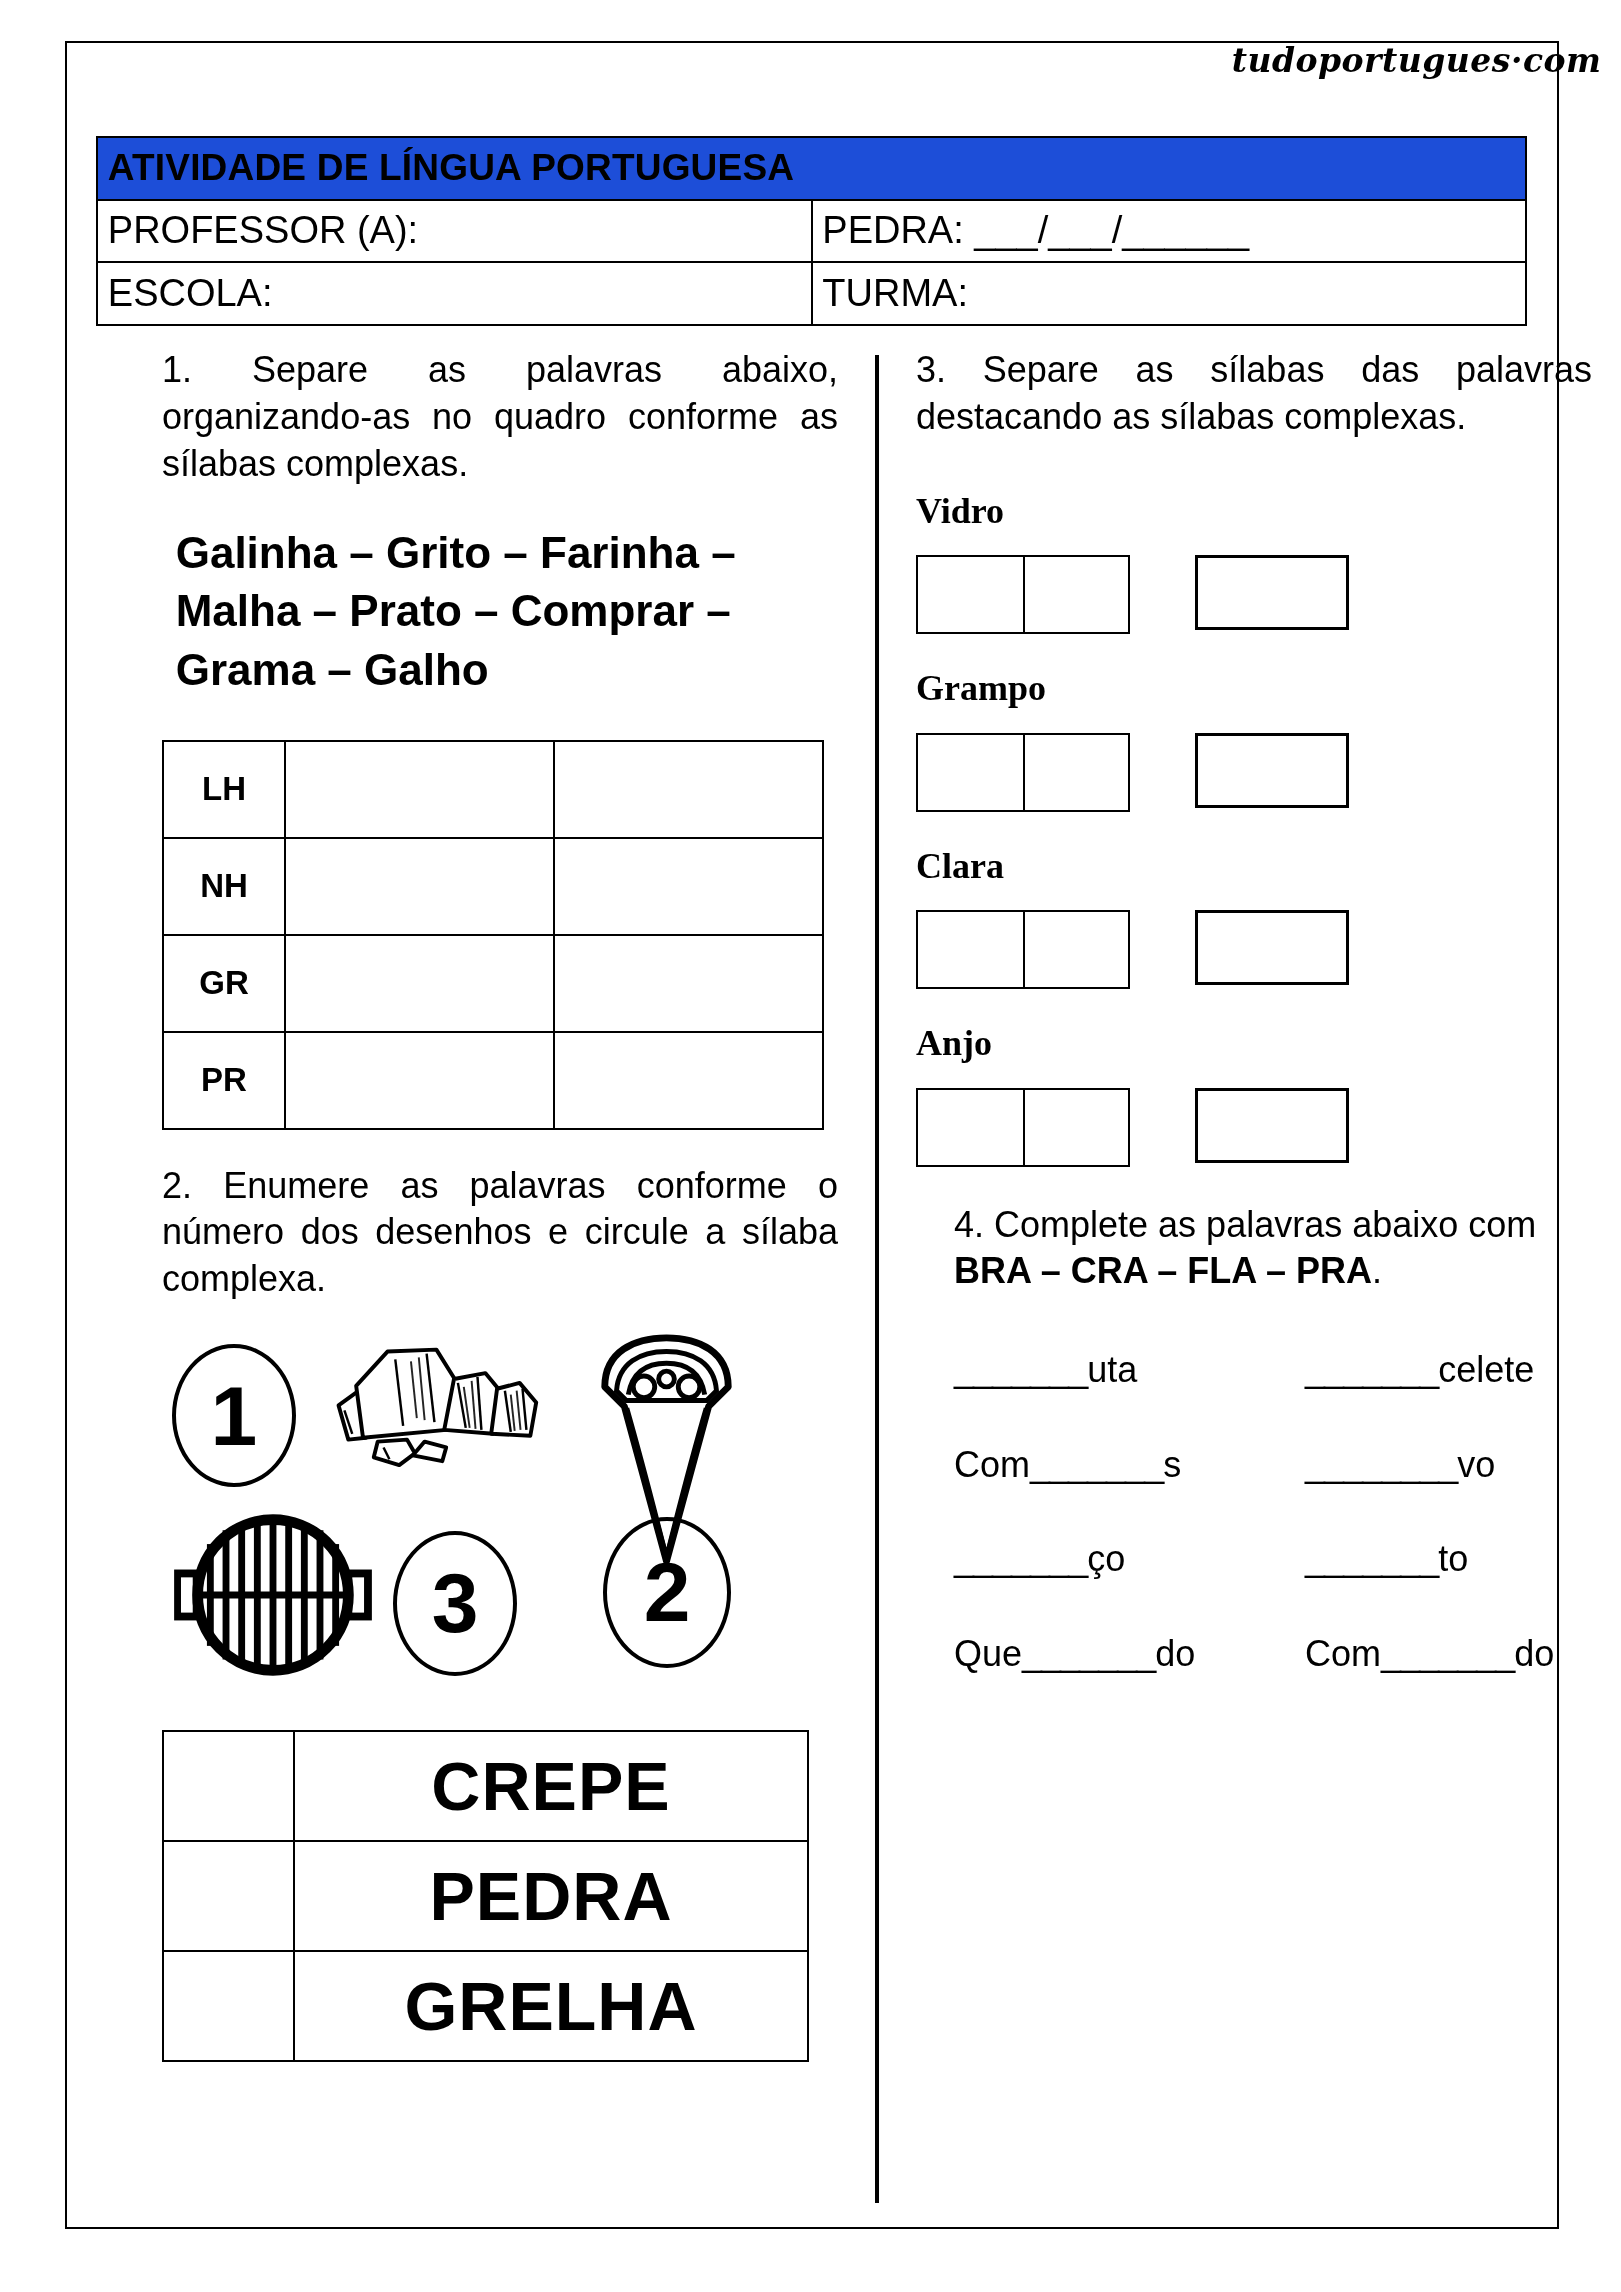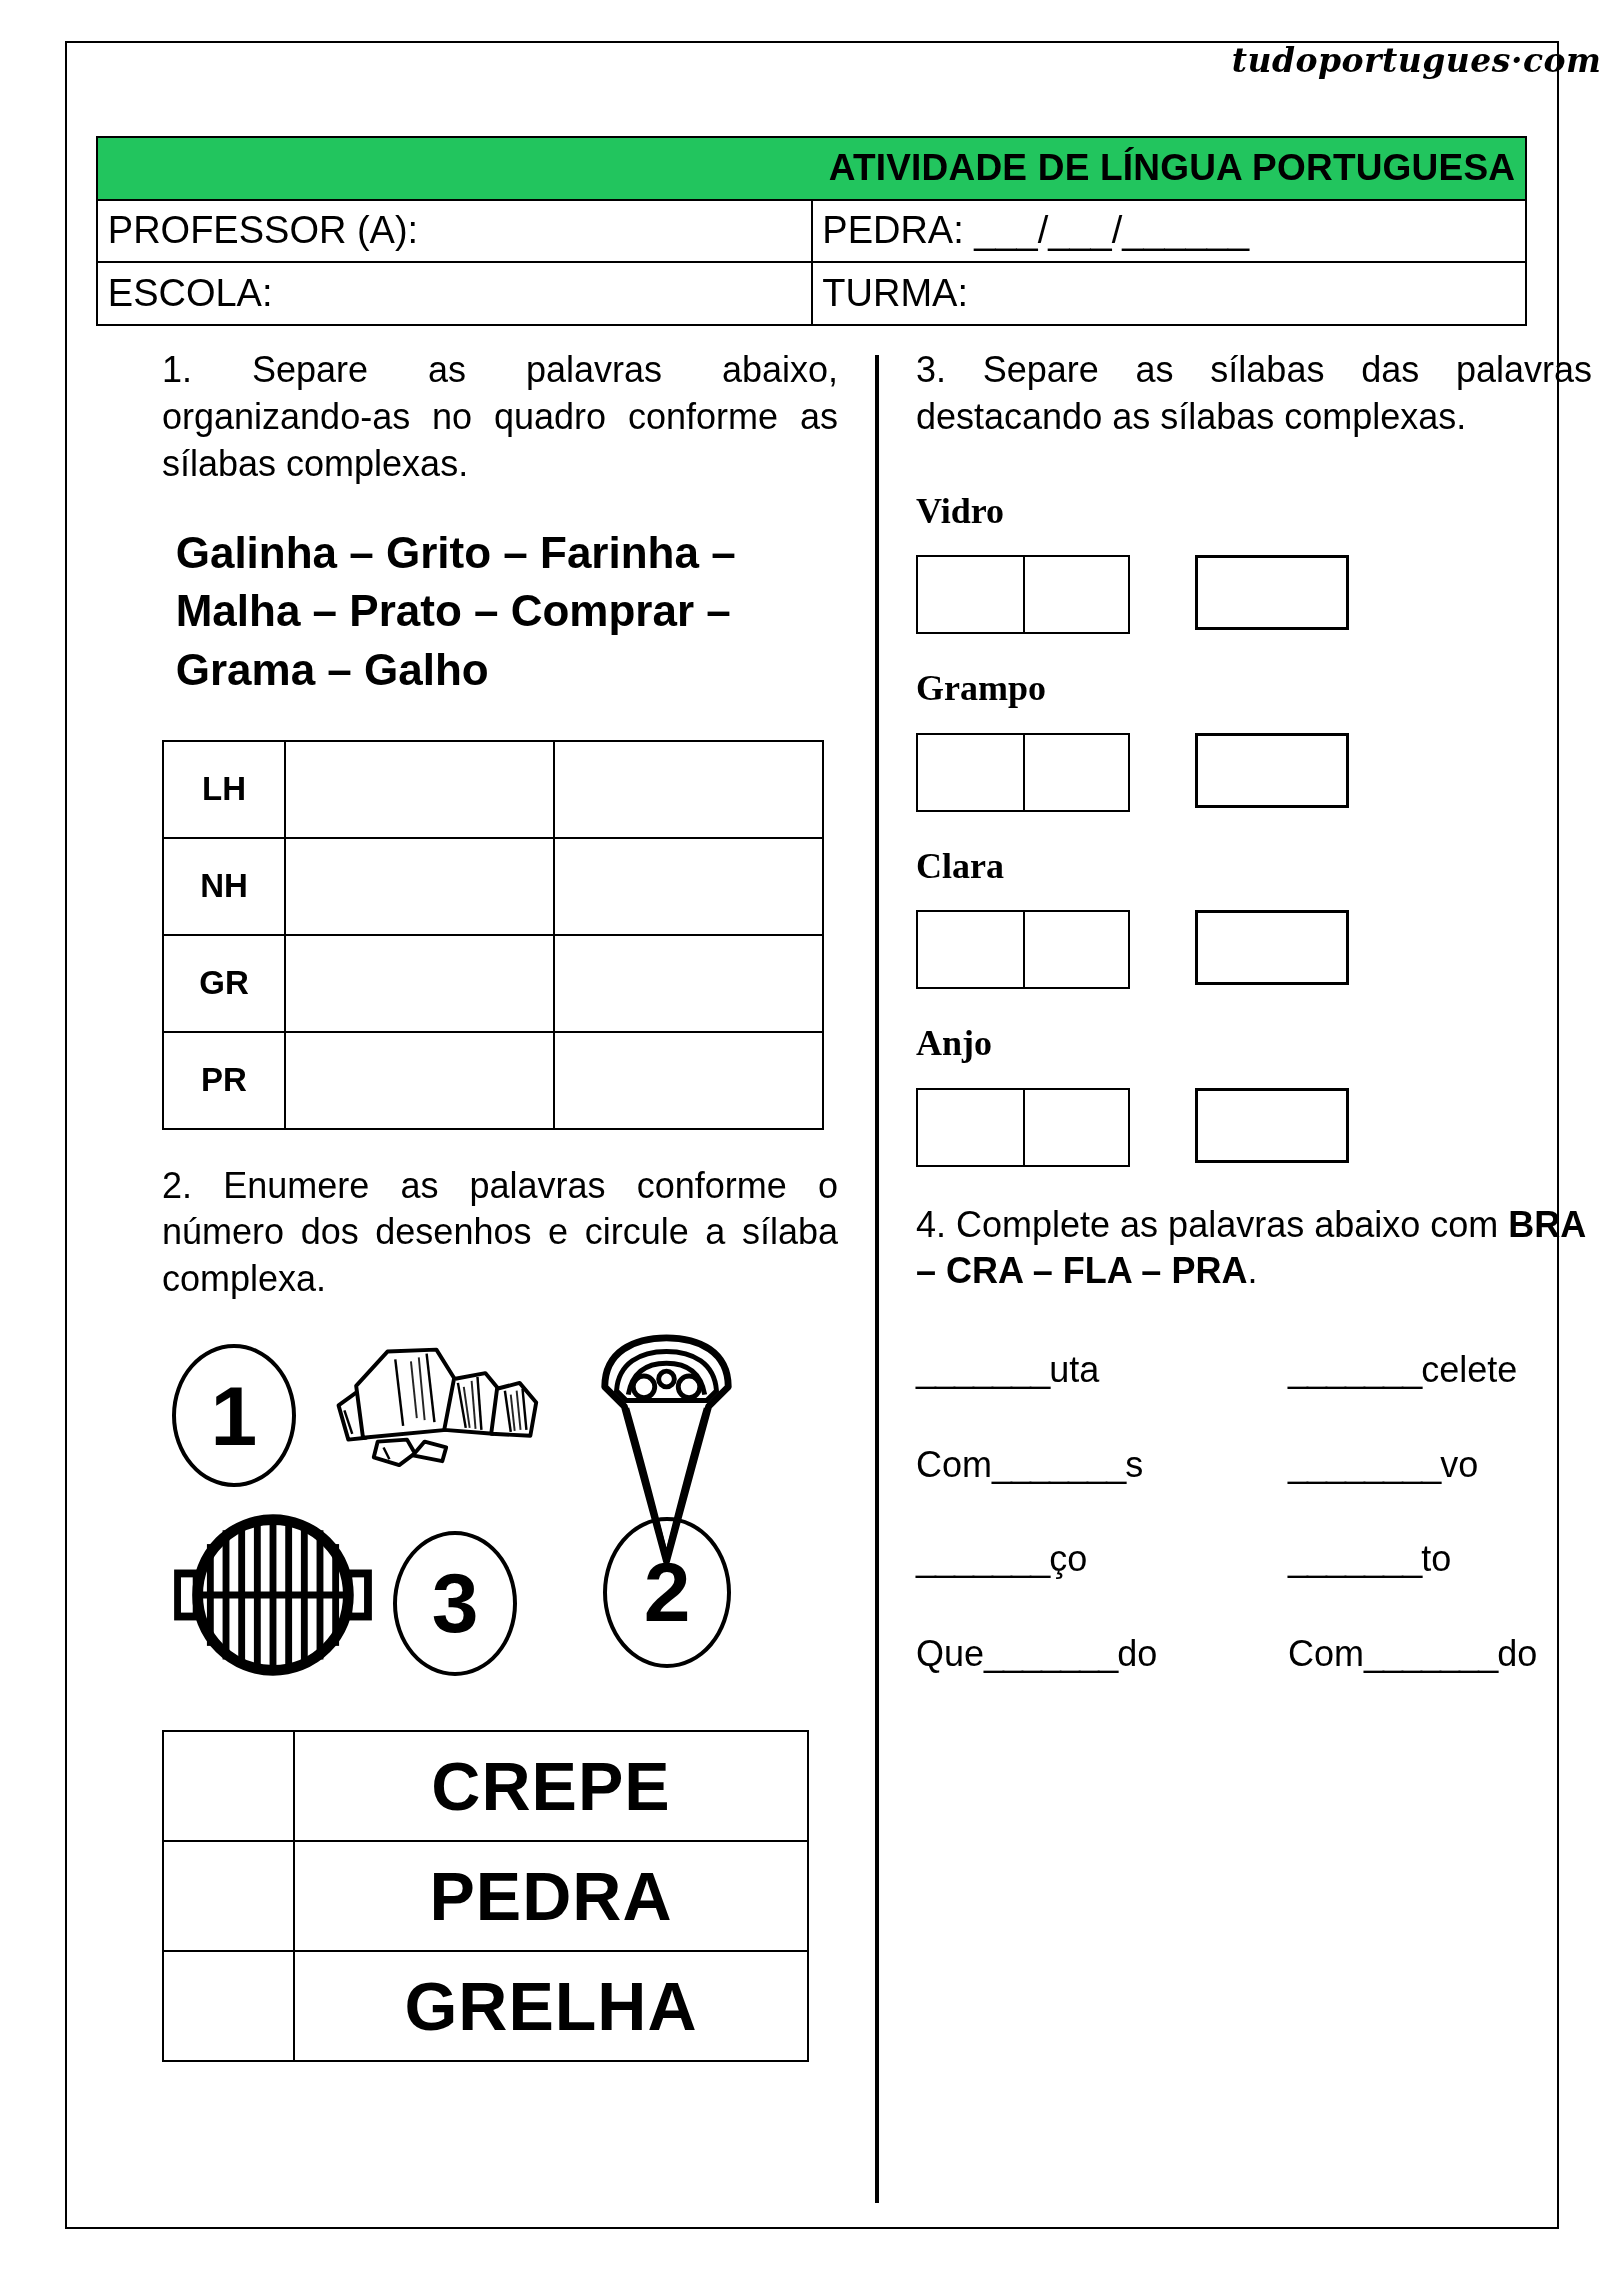--- a/index.html
+++ b/index.html
@@ -50,22 +50,22 @@
   }
   .hdr td {
     border: 2px solid #000;
     font-size: 38px;
     line-height: 1.0;
     padding: 6.9px 9.8px 8.8px 9.8px;
     vertical-align: middle;
     height: 45px;
   }
   .hdr .title-cell {
-    background: #22c55e;
-    text-align: right;
+    background: #1d4ed8;
+    text-align: left;
     font-weight: bold;
     letter-spacing: 0.2px;
     font-size: 37px;
   }
   .hdr .wide { }
   .hdr .narrow { width: 421px; }
 
   
   .col-divider {
     position: absolute;
@@ -190,21 +190,21 @@
   .pairbox .cellB { border-left: 2px solid #000; }
   .singlebox {
     width: 154px;
     height: 75px;
     border: 3.9px solid #000;
     box-sizing: border-box;
     margin-left: 65px;
   }
 
   
-  .ex4 { margin-top: 35px; }
+  .ex4 { margin-top: 35px; margin-left: 38px; }
   .blankrow {
     display: flex;
     margin-top: 55px;
     font-size: 36px;
     line-height: 1.1;
   }
   .blankrow .cellL { width: 372px; }
   .blankrow .cellR { width: 304px; }
   .bl { letter-spacing: -1px; }
 </style>

